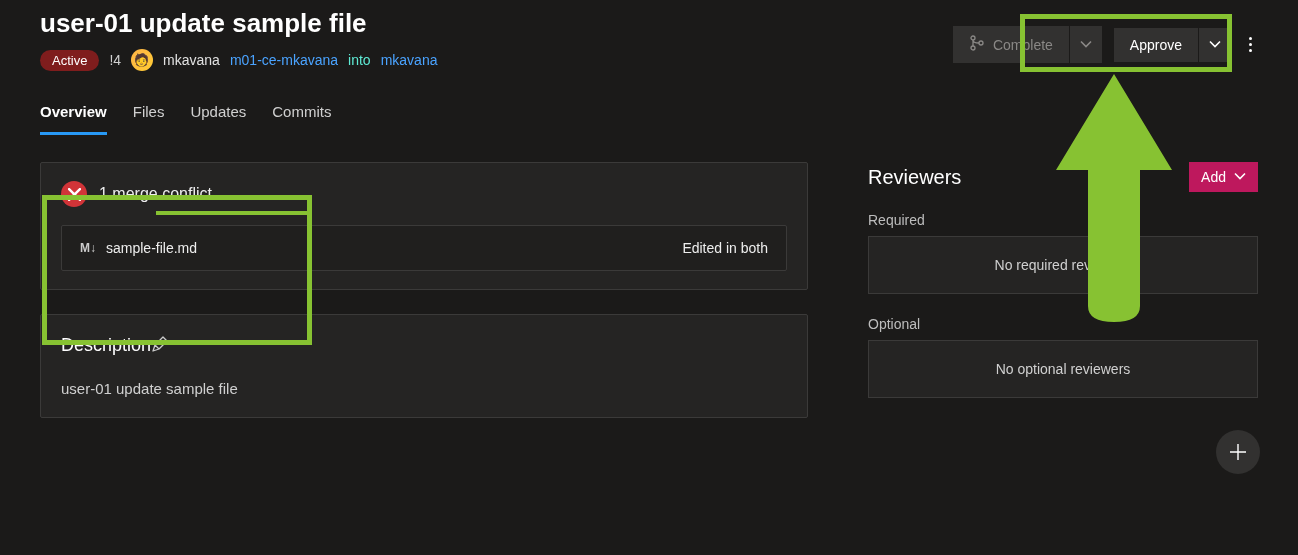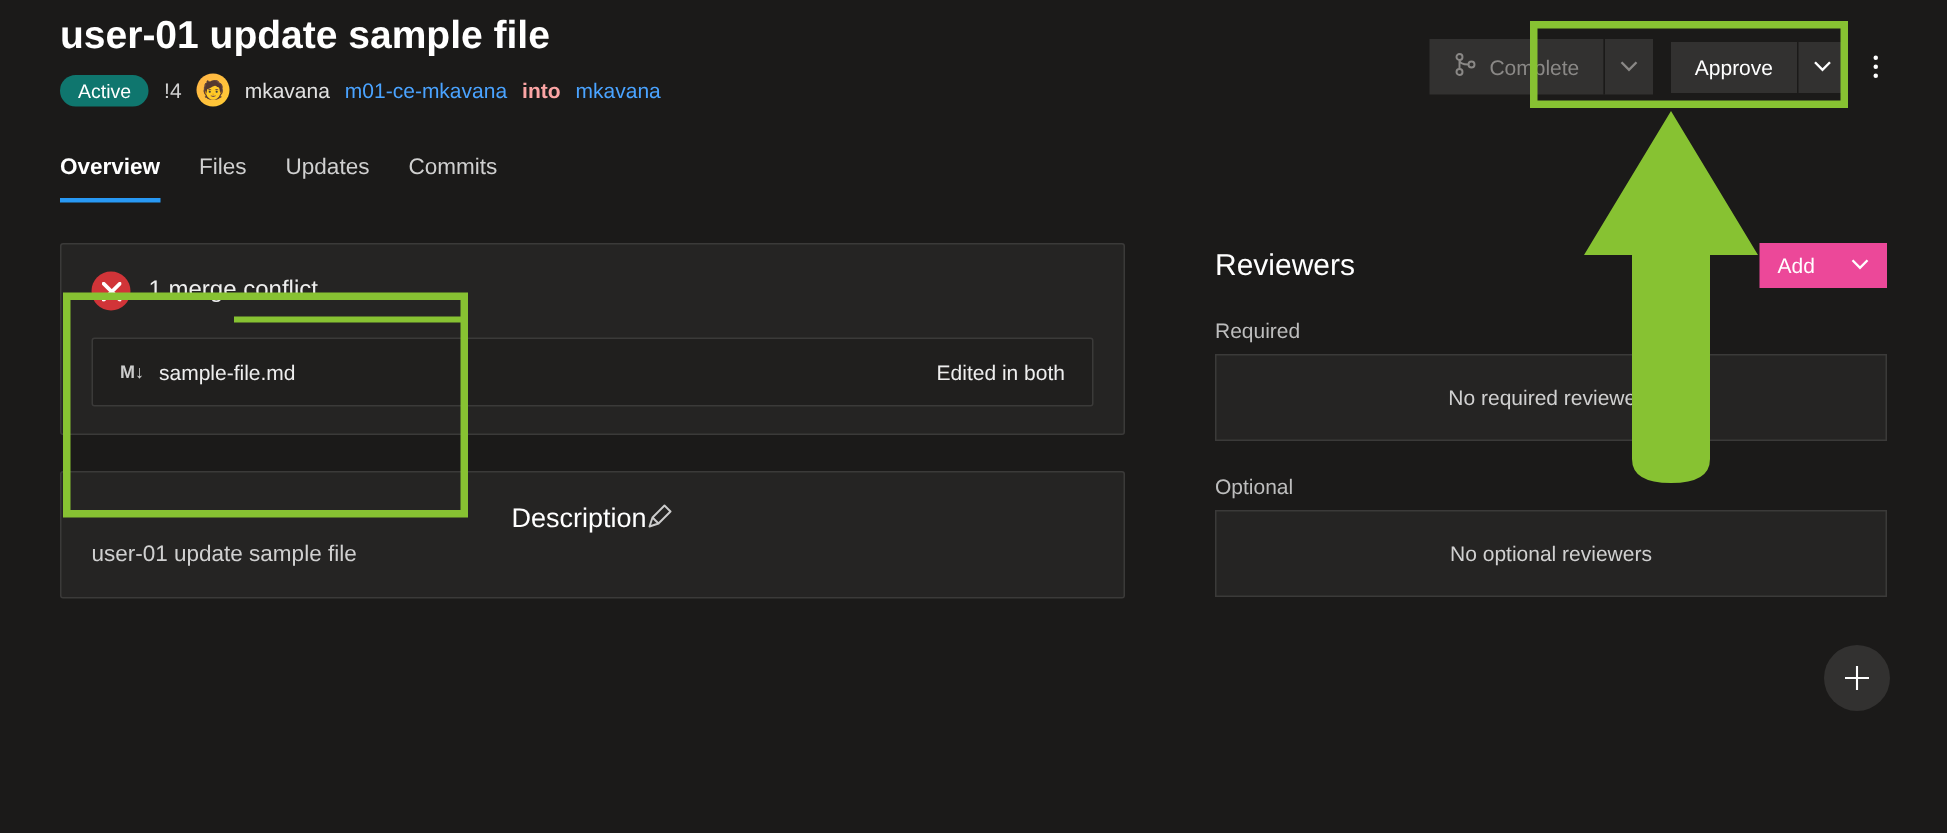--- a/index.html
+++ b/index.html
@@ -27,40 +27,40 @@
     color: #fff;
     margin-bottom: 10px;
   }
   .meta-row {
     display: flex;
     align-items: center;
     gap: 10px;
     margin-bottom: 26px;
   }
   .badge-active {
-    background: #0f766e;
+    background: #7f1d1d;
     color: #fff;
     padding: 3px 12px;
     border-radius: 12px;
     font-size: 13px;
   }
   .conflict-mini {
     color: #d0d0d0;
     font-size: 14px;
   }
   .avatar {
     width: 22px; height: 22px;
     border-radius: 50%;
     background: linear-gradient(135deg,#ffb347,#ffcc33);
     display:flex;align-items:center;justify-content:center;
     font-size:12px;
   }
   .author-name { color:#e1e1e1; }
   .branch-link { color:#4aa3ff; cursor:pointer; }
-  .meta-into { color:#fca5a5;font-weight:bold; }
+  .meta-into { color:#5eead4; }
   .actions {
     display:flex;
     gap:12px;
     align-items:center;
     position:absolute;
     top:26px;
     right:40px;
   }
   .btn-group {
     display:flex;
@@ -117,21 +117,21 @@
     color:#fff;
     font-weight:700;
     border-bottom:3px solid #2899f5;
   }
 
   .columns {
     display:flex;
     gap:60px;
     align-items:flex-start;
   }
-  .left-col { width:710px; }
+  .left-col { width:768px; }
   .right-col { flex:1; position:relative; }
 
   .card {
     background:#252423;
     border:1px solid #3b3a39;
     border-radius:2px;
     padding:20px;
     margin-bottom:24px;
   }
   .conflict-card { position:relative; padding:0; }
@@ -168,37 +168,37 @@
   .edited-both{color:#eee;}
   .highlight-conflict{
     position:absolute;
     left:42px; top:195px;
     width:270px; height:150px;
     border:5px solid #87c232;
     pointer-events:none;
   }
 
   .desc-head{
-    display:flex;justify-content:center;align-items:center;
-    margin-bottom:5px;
+    display:flex;justify-content:flex-start;align-items:center;
+    margin-bottom:24px;
   }
   .desc-title{font-size:18px;color:#fff;}
   .edit-icon{cursor:pointer;color:#ccc;}
   .desc-body{color:#d0d0d0;font-size:15px;}
 
   .reviewers-head{
     display:flex;justify-content:space-between;align-items:center;
     margin-bottom:20px;
   }
   .reviewers-title{font-size:20px;color:#fff;}
   .add-btn{
-    background:#ec4899;
+    background:#be185d;
     border:none;color:#fff;
     padding:7px 12px;
-    display:flex;align-items:center;gap:24px;
+    display:flex;align-items:center;gap:8px;
     cursor:pointer;font-size:14px;
   }
   .rev-section-label{color:#bdbdbd;font-size:14px;margin:6px 0 8px 0;}
   .rev-box{
     background:#252423;border:1px solid #3b3a39;
     padding:20px;text-align:center;color:#d0d0d0;
     margin-bottom:22px;
   }
   .plus-circle{
     position:absolute; right:-2px; bottom:-54px;

